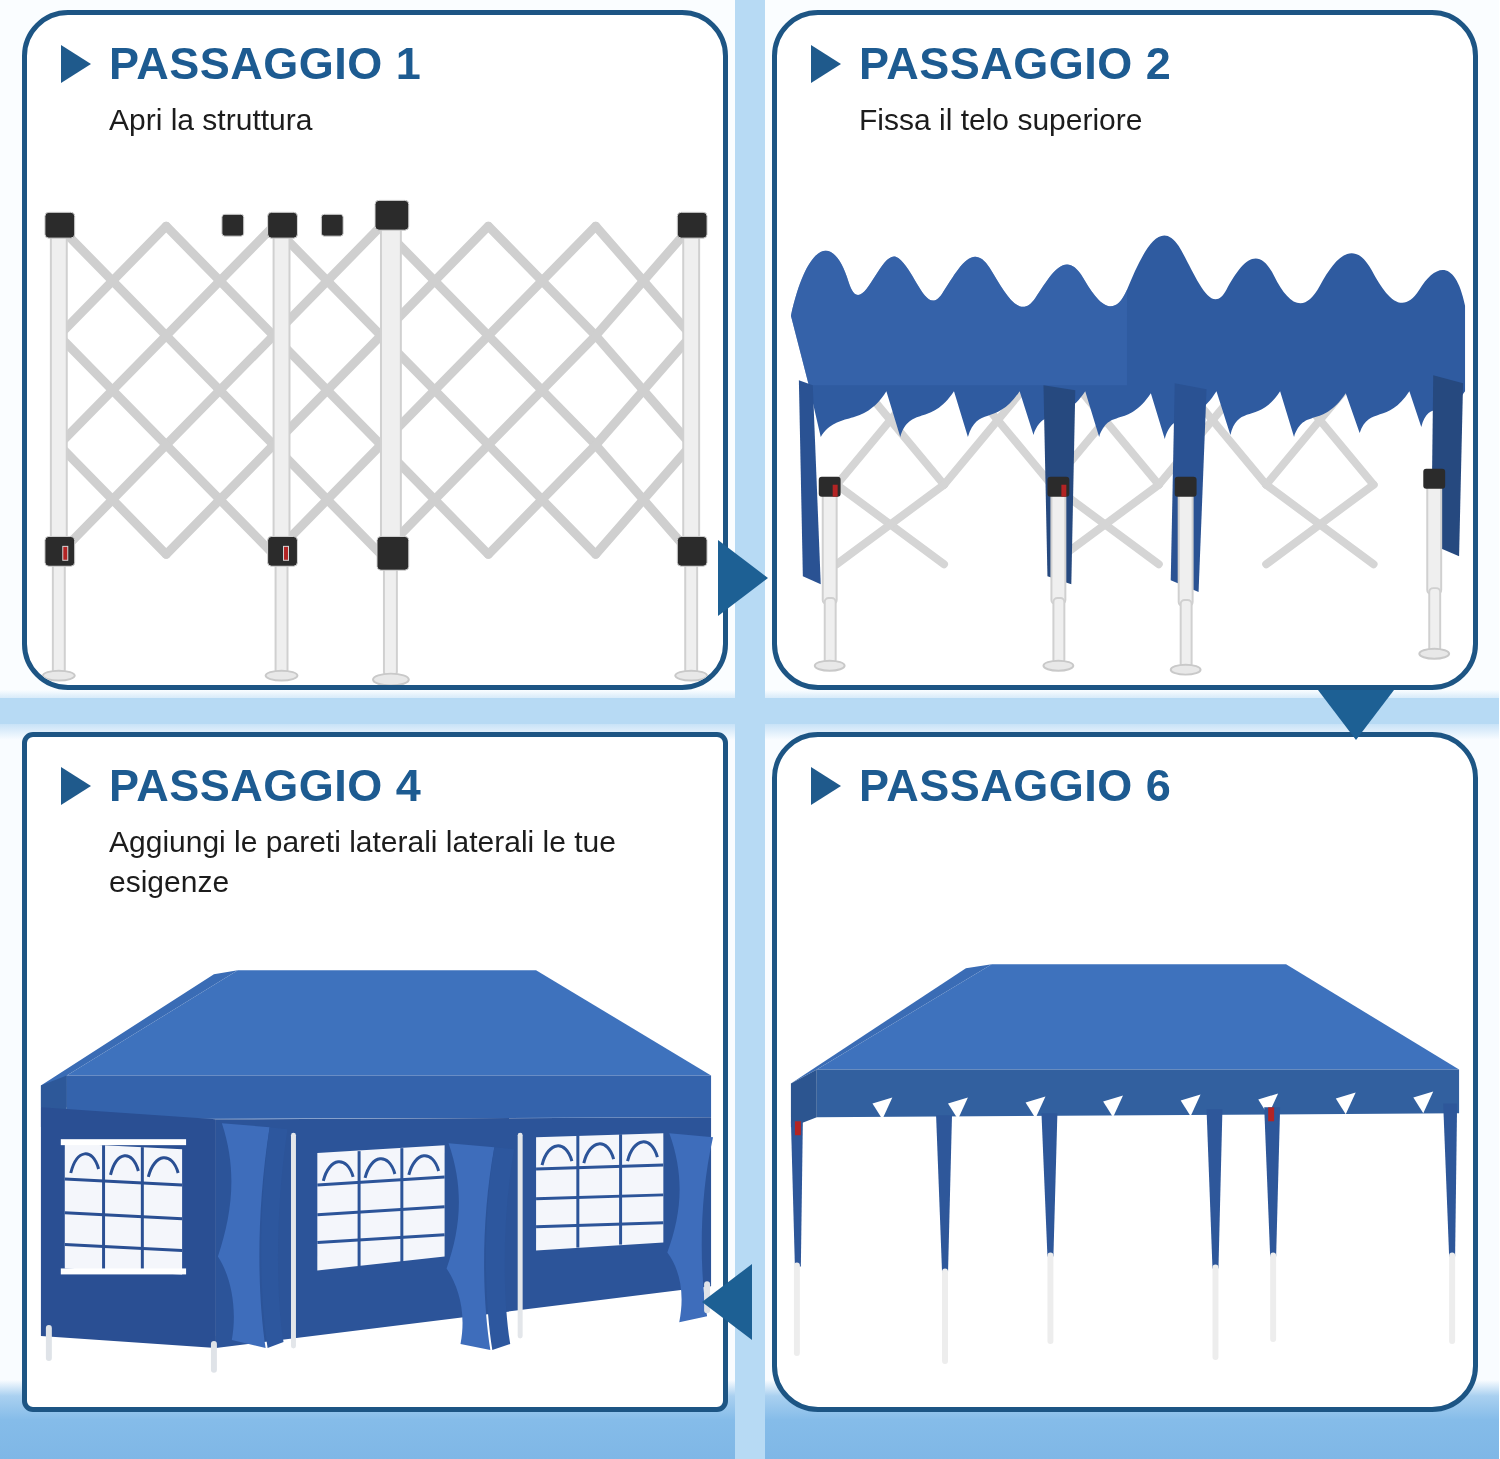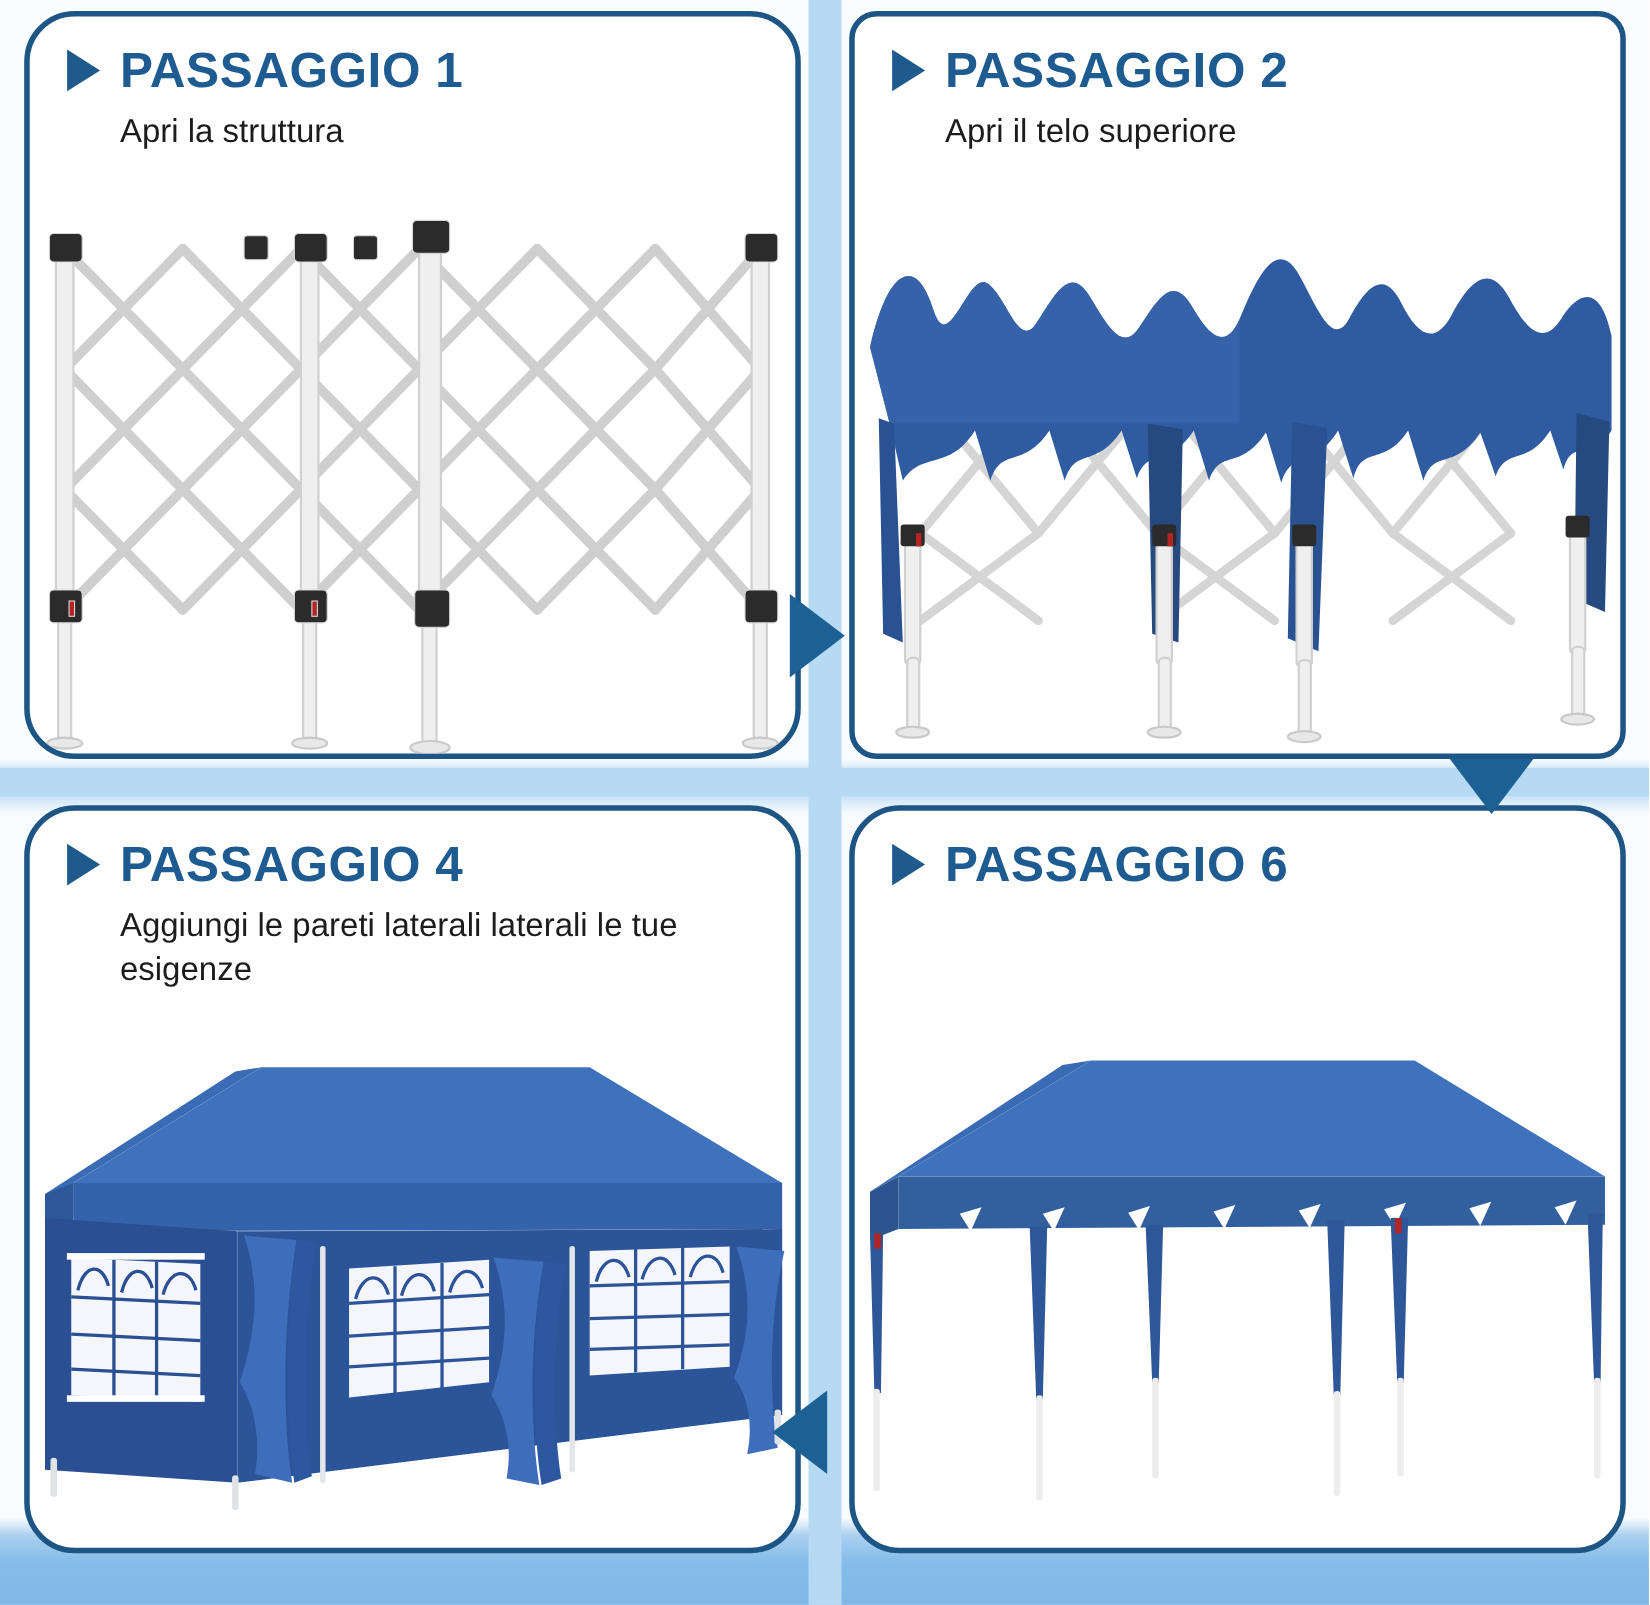--- a/index.html
+++ b/index.html
@@ -44,22 +44,22 @@
 
   .card {
     position: absolute;
     background: #ffffff;
     border: 5px solid #1d5584;
     border-radius: 46px;
     box-sizing: border-box;
     overflow: hidden;
   }
   .card-tl { left: 22px;   top: 10px;   width: 706px;  height: 680px; }
-  .card-tr { left: 772px;  top: 10px;   width: 706px;  height: 680px; border-radius: 25px; }
-  .card-bl { left: 22px;   top: 732px;  width: 706px;  height: 680px; }
+  .card-tr { left: 772px;  top: 10px;   width: 706px;  height: 680px; }
+  .card-bl { left: 22px;   top: 732px;  width: 706px;  height: 680px; border-radius: 11px; }
   .card-br { left: 772px;  top: 732px;  width: 706px;  height: 680px; }
 
   .card-head {
     padding: 26px 0 0 34px;
   }
   .title-row {
     display: flex;
     align-items: center;
     gap: 18px;
   }
@@ -222,21 +222,21 @@
       </svg>
     </div>
   </div>
 
   <div class="card card-tr">
     <div class="card-head">
       <div class="title-row">
         <span class="bullet-tri"></span>
         <span class="step-title">PASSAGGIO 2</span>
       </div>
-      <div class="step-sub">Apri il telo superiore</div>
+      <div class="step-sub">Fissa il telo superiore</div>
     </div>
     <div class="art">
       <svg viewBox="0 0 700 500" preserveAspectRatio="xMidYMid meet">
 
         <g stroke="#d5d5d5" stroke-width="8" stroke-linecap="round" fill="none">
           <line x1="60" y1="170" x2="168" y2="300"></line>
             <line x1="168" y1="170" x2="60" y2="300"></line>
           <line x1="168" y1="170" x2="276" y2="300"></line>
             <line x1="276" y1="170" x2="168" y2="300"></line>
           <line x1="276" y1="170" x2="384" y2="300"></line>

